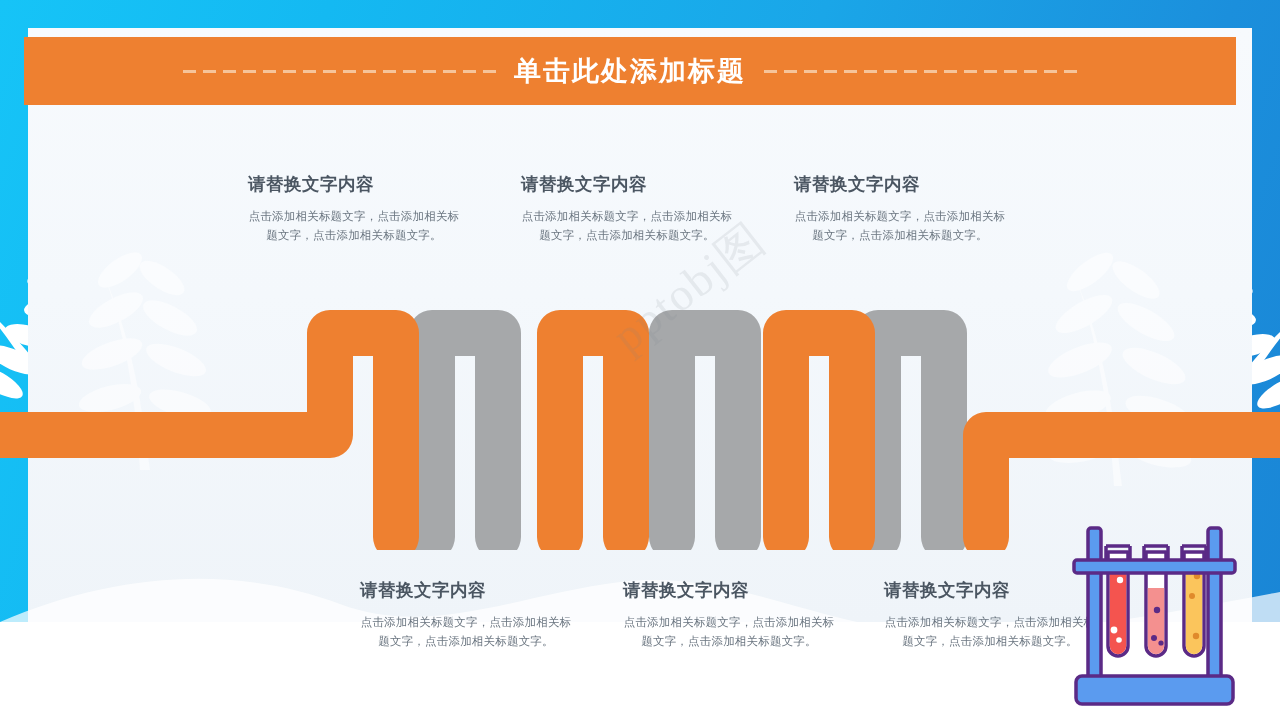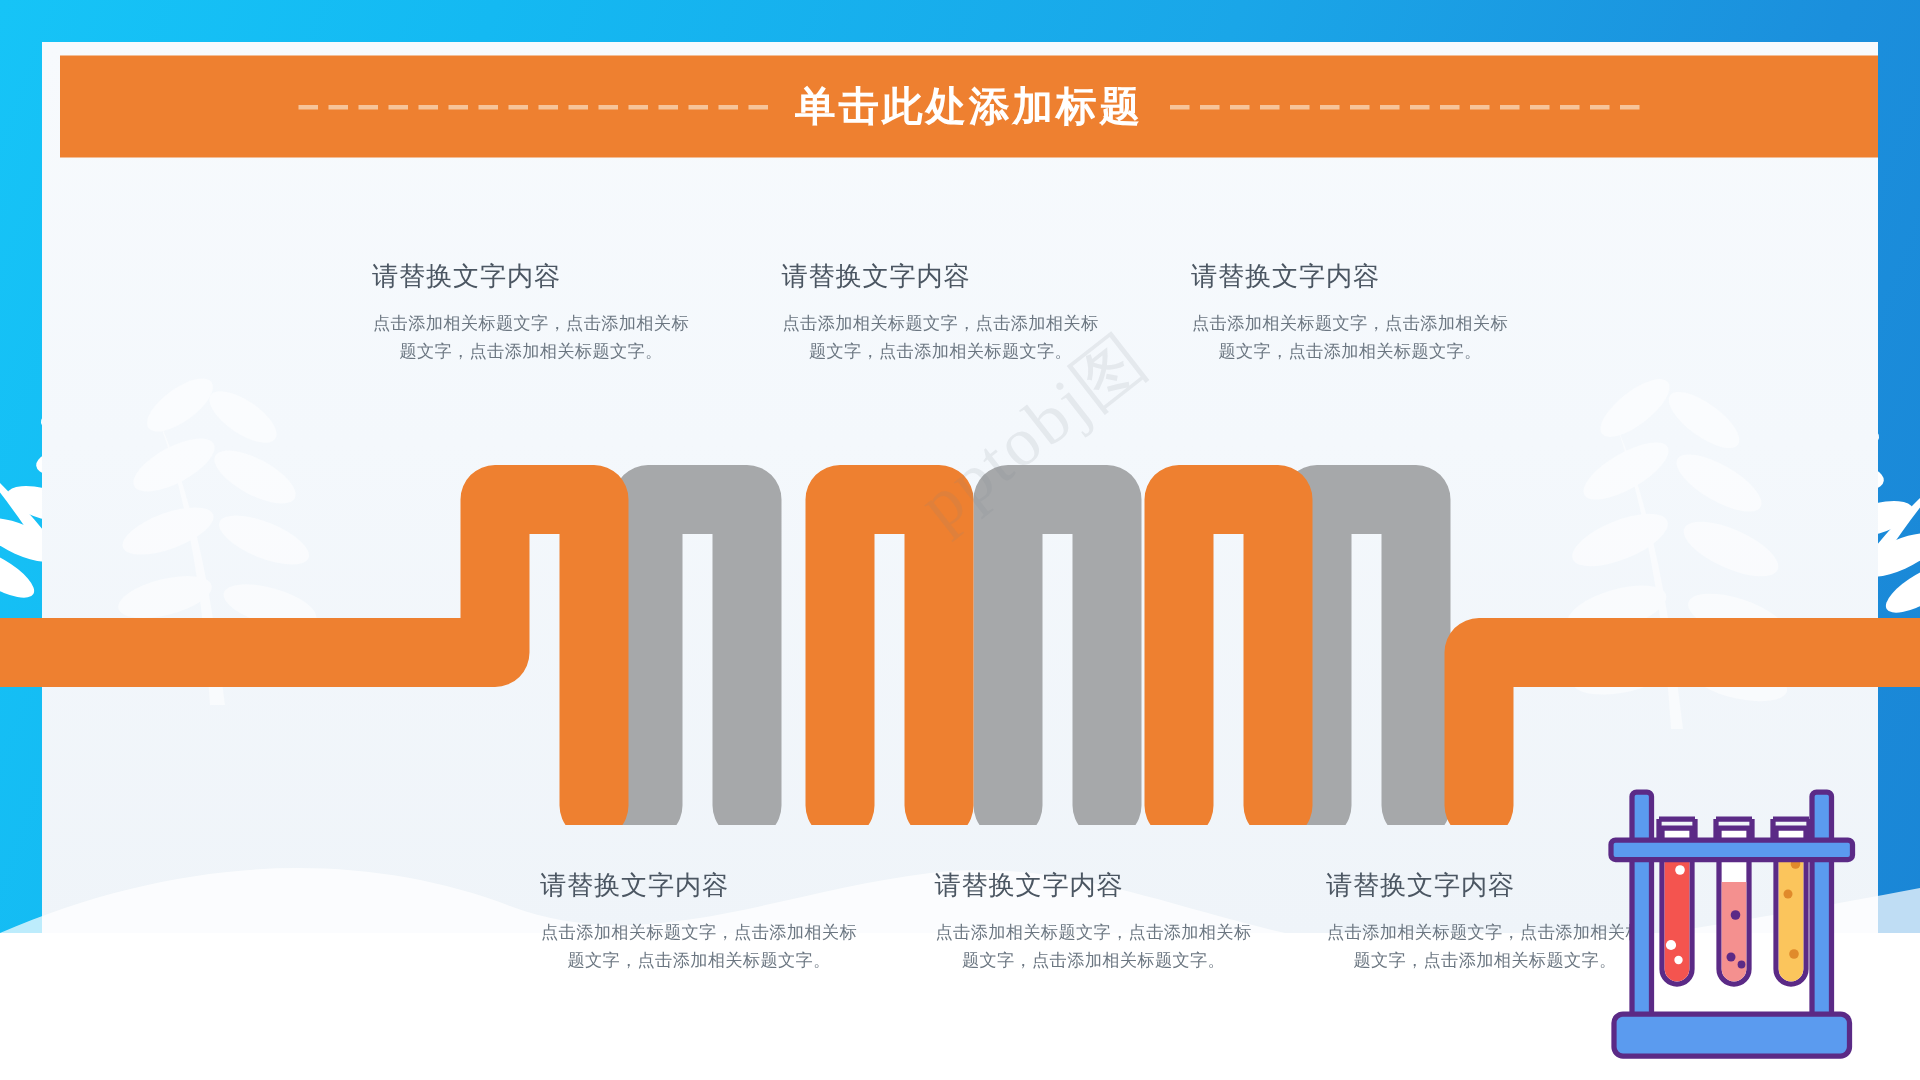--- a/index.html
+++ b/index.html
@@ -40,21 +40,21 @@
   .leaf-wm { position: absolute; opacity: .55; pointer-events: none; }
   .leaf-wm-left  { left: 26px;   top: 190px; }
   .leaf-wm-right { right: 28px;  top: 186px; }
 
   
   .clouds { position: absolute; left: 0; bottom: 0; width: 1280px; height: 190px; pointer-events: none; }
 
   
   .title-banner {
     position: absolute;
-    left: 40px; top: 37px;
+    left: 24px; top: 37px;
     width: 1212px; height: 68px;
     background: #EE8030;
     display: flex; align-items: center; justify-content: center;
     gap: 18px;
   }
   .dash-run { display: flex; align-items: center; gap: 7px; }
   .dash-run i { display: block; width: 13px; height: 3px; background: #F6C49A; }
   .banner-title {
     color: #FFFFFF;
     font-size: 27px;
@@ -77,21 +77,21 @@
     letter-spacing: 2px;
     font-family: "Liberation Serif", serif;
     pointer-events: none;
     white-space: nowrap;
   }
 
   
   .tblock { position: absolute; width: 212px; }
   .tblock h3 {
     font-size: 17.5px;
-    font-weight: normal;
+    font-weight: bold;
     color: #4B5662;
     letter-spacing: .5px;
     margin-bottom: 11px;
     white-space: nowrap;
   }
   .tblock p {
     font-size: 11.5px;
     line-height: 1.62;
     color: #6B7681;
     letter-spacing: .2px;

